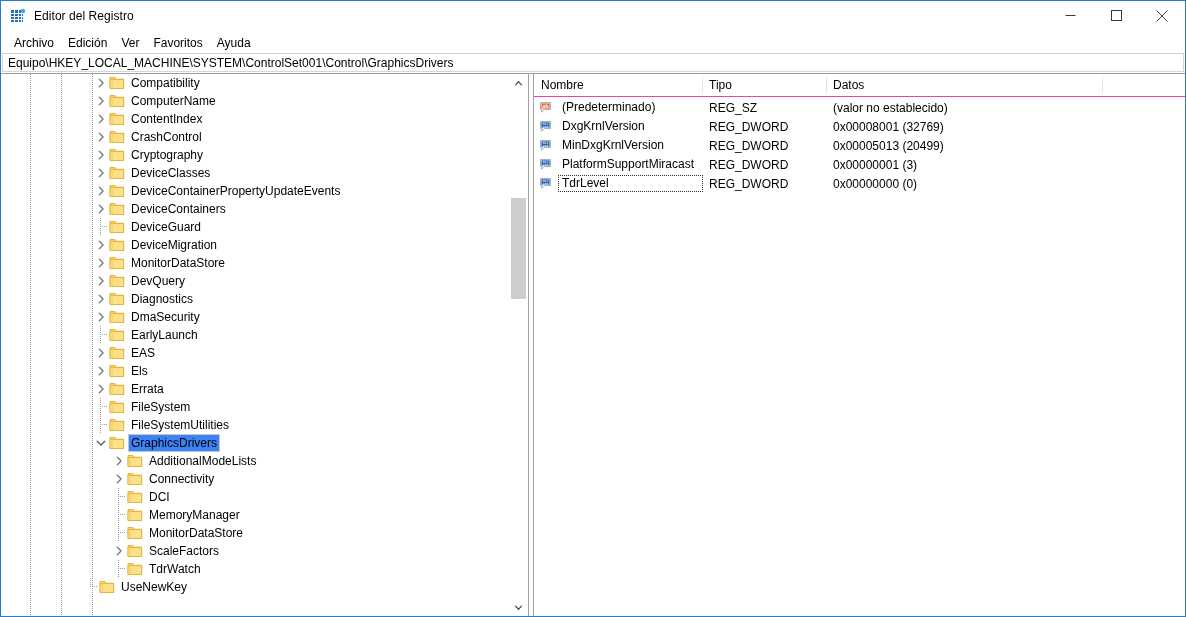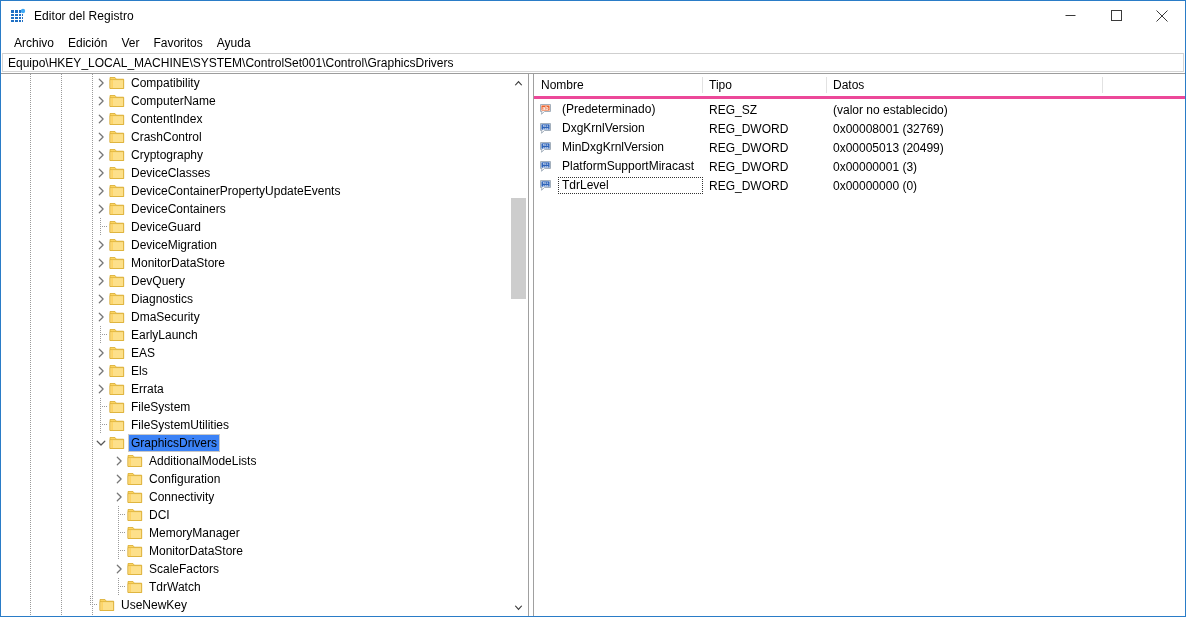--- a/index.html
+++ b/index.html
@@ -273,21 +273,21 @@
     background: #ffffff;
     min-width: 0;
     overflow: hidden;
   }
   .col-header {
     height: 22px;
     min-height: 22px;
     display: flex;
     align-items: center;
     background: #ffffff;
-    border-bottom: 3px solid #ec4899;
+    border-bottom: 1px solid #ec4899;
     position: relative;
     user-select: none;
   }
   .col-header .ch {
     font-size: 12px;
     color: #000000;
     padding-left: 7px;
     box-sizing: border-box;
     height: 22px;
     line-height: 22px;
@@ -759,35 +759,20 @@
                 </svg>
               </span>
               <span class="folder">
                 <svg width="16" height="14" viewBox="0 0 16 14">
                   <path d="M1 1.5 L6 1.5 L7.4 3.2 L14.6 3.2 L14.6 12.5 L1 12.5 Z" fill="#fcd462" stroke="#d8ab2e" stroke-width="0.8"></path>
                   <path d="M1 3.6 L14.6 3.6 L14.6 12.5 L1 12.5 Z" fill="#fde08a" stroke="#d8ab2e" stroke-width="0.7"></path>
                   <rect x="2.3" y="3.9" width="1.6" height="8.2" fill="#fbcf5c" opacity="0.85"></rect>
                 </svg>
               </span>
               <span class="node-label">AdditionalModeLists</span>
-            </div>
-            <div class="tree-row" style="padding-left: 110px;">
-              <span class="tw">
-                <svg width="10" height="10" viewBox="0 0 10 10">
-                  <path d="M3.3 1.2 L7.1 5 L3.3 8.8" fill="none" stroke="#767676" stroke-width="1.25" stroke-linecap="round" stroke-linejoin="round"></path>
-                </svg>
-              </span>
-              <span class="folder">
-                <svg width="16" height="14" viewBox="0 0 16 14">
-                  <path d="M1 1.5 L6 1.5 L7.4 3.2 L14.6 3.2 L14.6 12.5 L1 12.5 Z" fill="#fcd462" stroke="#d8ab2e" stroke-width="0.8"></path>
-                  <path d="M1 3.6 L14.6 3.6 L14.6 12.5 L1 12.5 Z" fill="#fde08a" stroke="#d8ab2e" stroke-width="0.7"></path>
-                  <rect x="2.3" y="3.9" width="1.6" height="8.2" fill="#fbcf5c" opacity="0.85"></rect>
-                </svg>
-              </span>
-              <span class="node-label">Configuration</span>
             </div>
             <div class="tree-row" style="padding-left: 110px;">
               <span class="tw">
                 <svg width="10" height="10" viewBox="0 0 10 10">
                   <path d="M3.3 1.2 L7.1 5 L3.3 8.8" fill="none" stroke="#767676" stroke-width="1.25" stroke-linecap="round" stroke-linejoin="round"></path>
                 </svg>
               </span>
               <span class="folder">
                 <svg width="16" height="14" viewBox="0 0 16 14">
                   <path d="M1 1.5 L6 1.5 L7.4 3.2 L14.6 3.2 L14.6 12.5 L1 12.5 Z" fill="#fcd462" stroke="#d8ab2e" stroke-width="0.8"></path>

